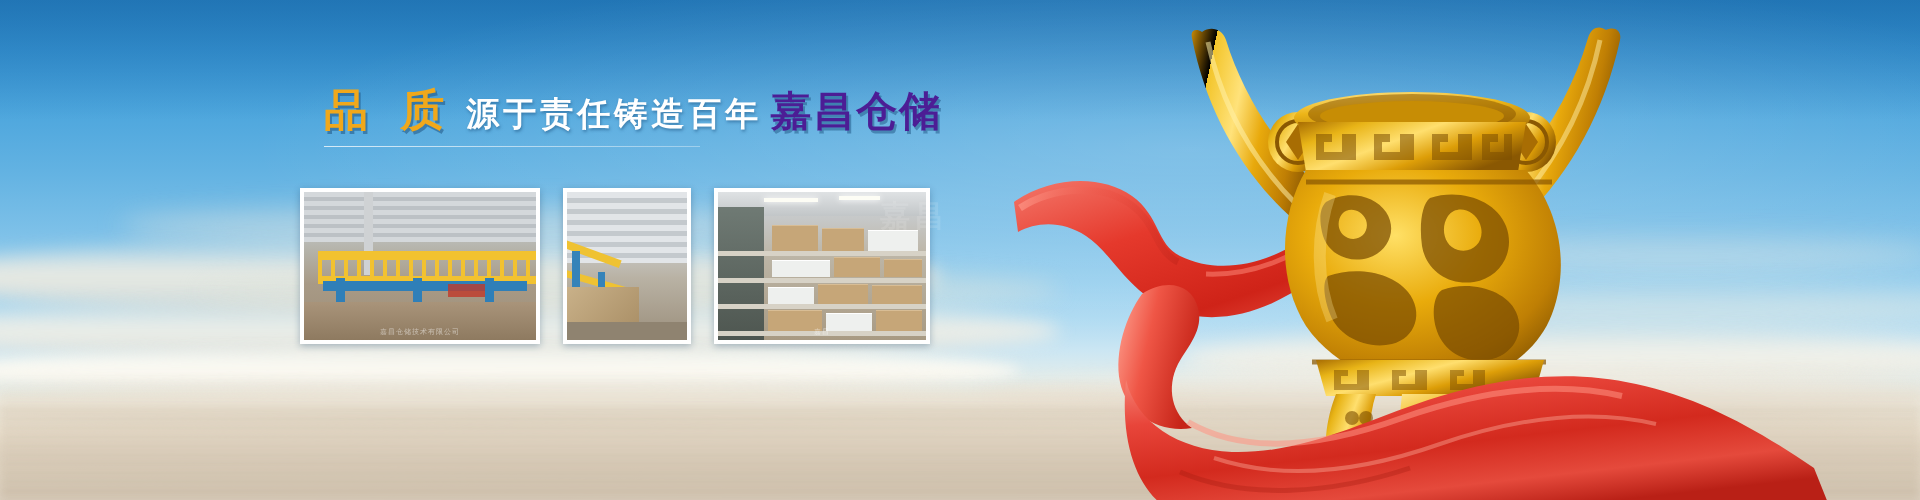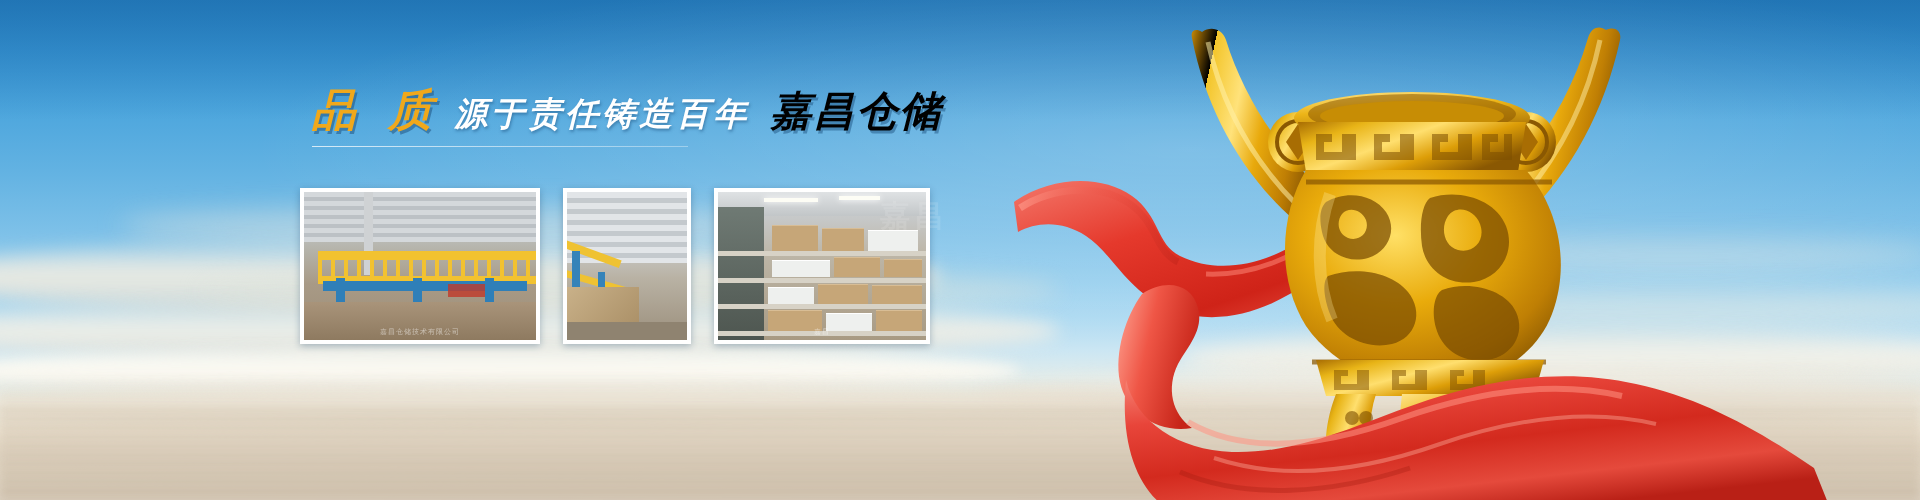--- a/index.html
+++ b/index.html
@@ -72,39 +72,39 @@
   }
   .ground-streaks{
     position:absolute;left:0;bottom:0;width:100%;height:96px;opacity:.55;
     background:repeating-linear-gradient(to bottom,
       rgba(255,250,240,.55) 0px,rgba(255,250,240,.55) 3px,
       rgba(188,172,150,.35) 3px,rgba(188,172,150,.35) 9px);
     filter:blur(3px);
   }
 
   
-  .copy{position:absolute;left:312px;top:88px;width:640px;font-style:italic;}
+  .copy{position:absolute;left:324px;top:88px;width:640px;}
 
   .headline{
     display:flex;align-items:baseline;white-space:nowrap;
     line-height:1;
   }
   .h-gold{
     font-size:44px;font-weight:bold;color:#f0a81b;
     letter-spacing:10px;
     text-shadow:2px 3px 0 rgba(32,86,132,.55);
   }
   .h-white{
     font-size:33px;font-weight:bold;color:#ffffff;
     letter-spacing:4px;margin-left:12px;
     text-shadow:1px 2px 3px rgba(26,78,124,.5);
   }
   .h-brand{
-    font-size:41px;font-weight:bold;color:#000000;
-    letter-spacing:2px;margin-left:20px;
+    font-size:41px;font-weight:bold;color:#4c1d95;
+    letter-spacing:2px;margin-left:8px;
     text-shadow:2px 3px 0 rgba(32,86,132,.5);
   }
   .rule{
     width:376px;height:1px;margin-top:14px;
     background:linear-gradient(to right,rgba(255,255,255,.75),rgba(255,255,255,.35));
   }
   .subtitle{
     margin-top:14px;
     font-size:22px;color:#ffffff;letter-spacing:.6px;
     text-shadow:0 1px 2px rgba(26,78,124,.35);

